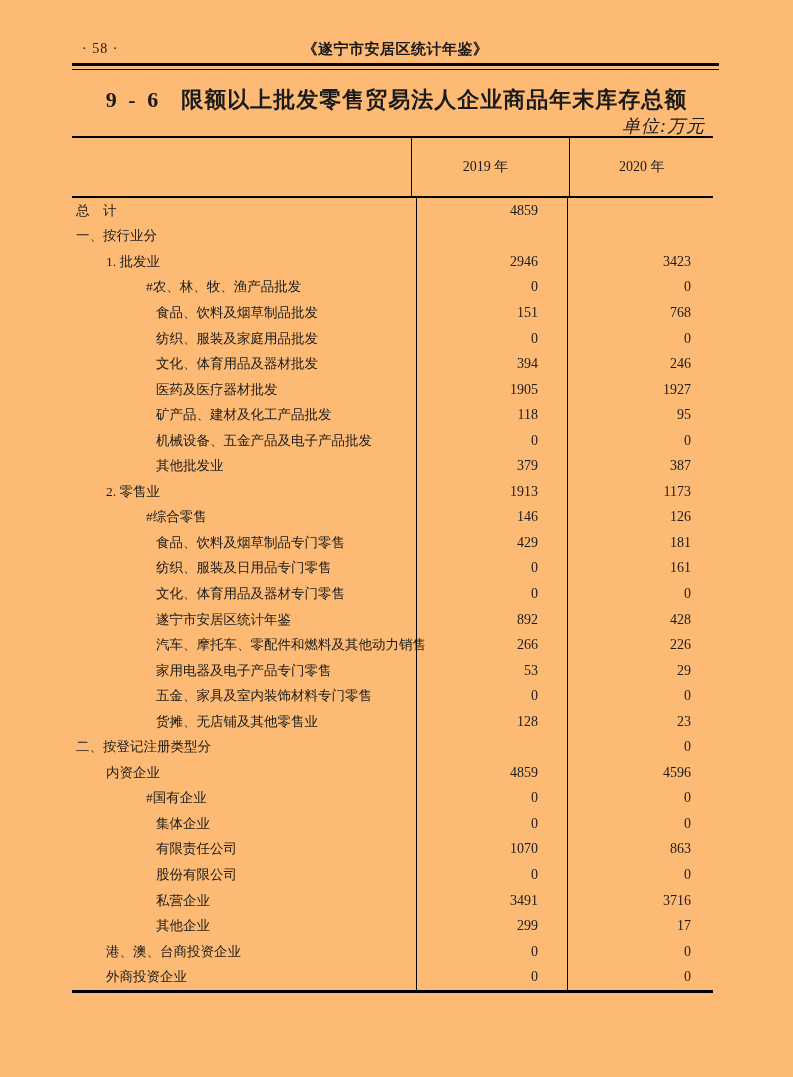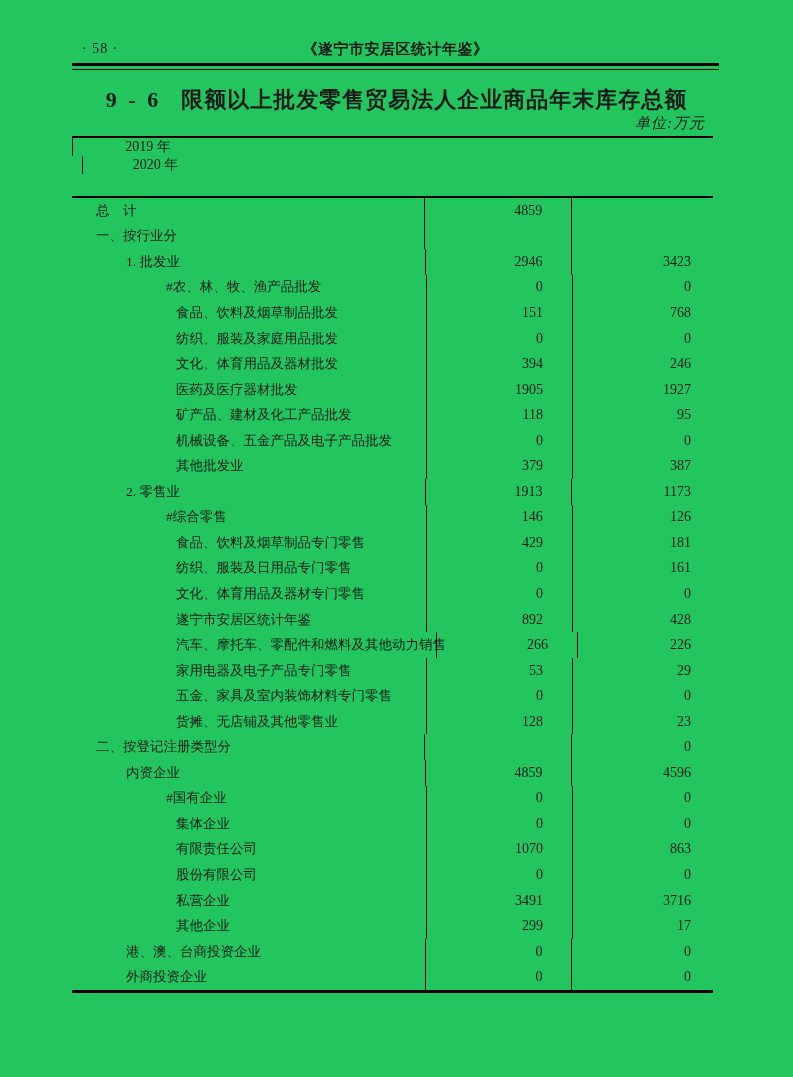--- a/index.html
+++ b/index.html
@@ -1,20 +1,20 @@
 <!DOCTYPE html>
 <html><head>
 <meta charset="utf-8">
 <style>
   * { margin:0; padding:0; box-sizing:border-box; }
   html,body { background:#e8e8e8; }
   .page {
     position:relative;
     width:793px; height:1077px;
-    background:#22c55e;
+    background:#fdba74;
     font-family:"Liberation Serif","DejaVu Serif",serif;
     color:#1a1a1a;
     overflow:hidden;
     margin:0 auto;
   }
   
   .running-header {
     position:absolute; top:40px; left:72px; width:647px; height:20px;
     text-align:center;
   }
@@ -33,36 +33,36 @@
   .table-title {
     position:absolute; top:85px; left:0; width:793px;
     text-align:center; font-size:22px; font-weight:600; letter-spacing:1px;
     white-space:nowrap;
   }
   .t-code { margin-right:20px; letter-spacing:3px; font-weight:600; }
 
   .unit-line {
     position:absolute; top:114px; left:72px; width:641px; height:20px;
     text-align:right; padding-right:8px;
-    font-style:italic; font-size:15px; letter-spacing:1px;
+    font-style:italic; font-size:18px; letter-spacing:1px;
   }
 
   
   .stat-table {
     position:absolute; top:136px; left:72px; width:641px;
     border-top:2px solid #000;
     border-bottom:3px solid #000;
   }
-  .t-head { display:flex; height:60px; border-bottom:2px solid #000;flex-direction:column; }
+  .t-head { display:flex; height:60px; border-bottom:2px solid #000; }
   .t-head .cell { display:flex; align-items:center; justify-content:center; font-size:14px; }
   .col-label { width:344px; }
   .col-v1 { width:151px; border-left:1px solid #000; }
   .col-v2 { width:146px; border-left:1px solid #000;margin-left:10px; }
 
-  .t-body { height:792px; display:flex; flex-direction:column;margin-left:20px; }
+  .t-body { height:792px; display:flex; flex-direction:column; }
   .t-row { display:flex; flex:1 1 0; }
   .t-row .lbl {
     width:344px; font-size:13.5px;
     display:flex; align-items:center;
     white-space:nowrap; overflow:visible;
   }
   .t-row .val {
     font-size:14px; display:flex; align-items:center; justify-content:flex-end;
   }
   .t-row .v1 { width:151px; border-left:1px solid #000; padding-right:29px; }

